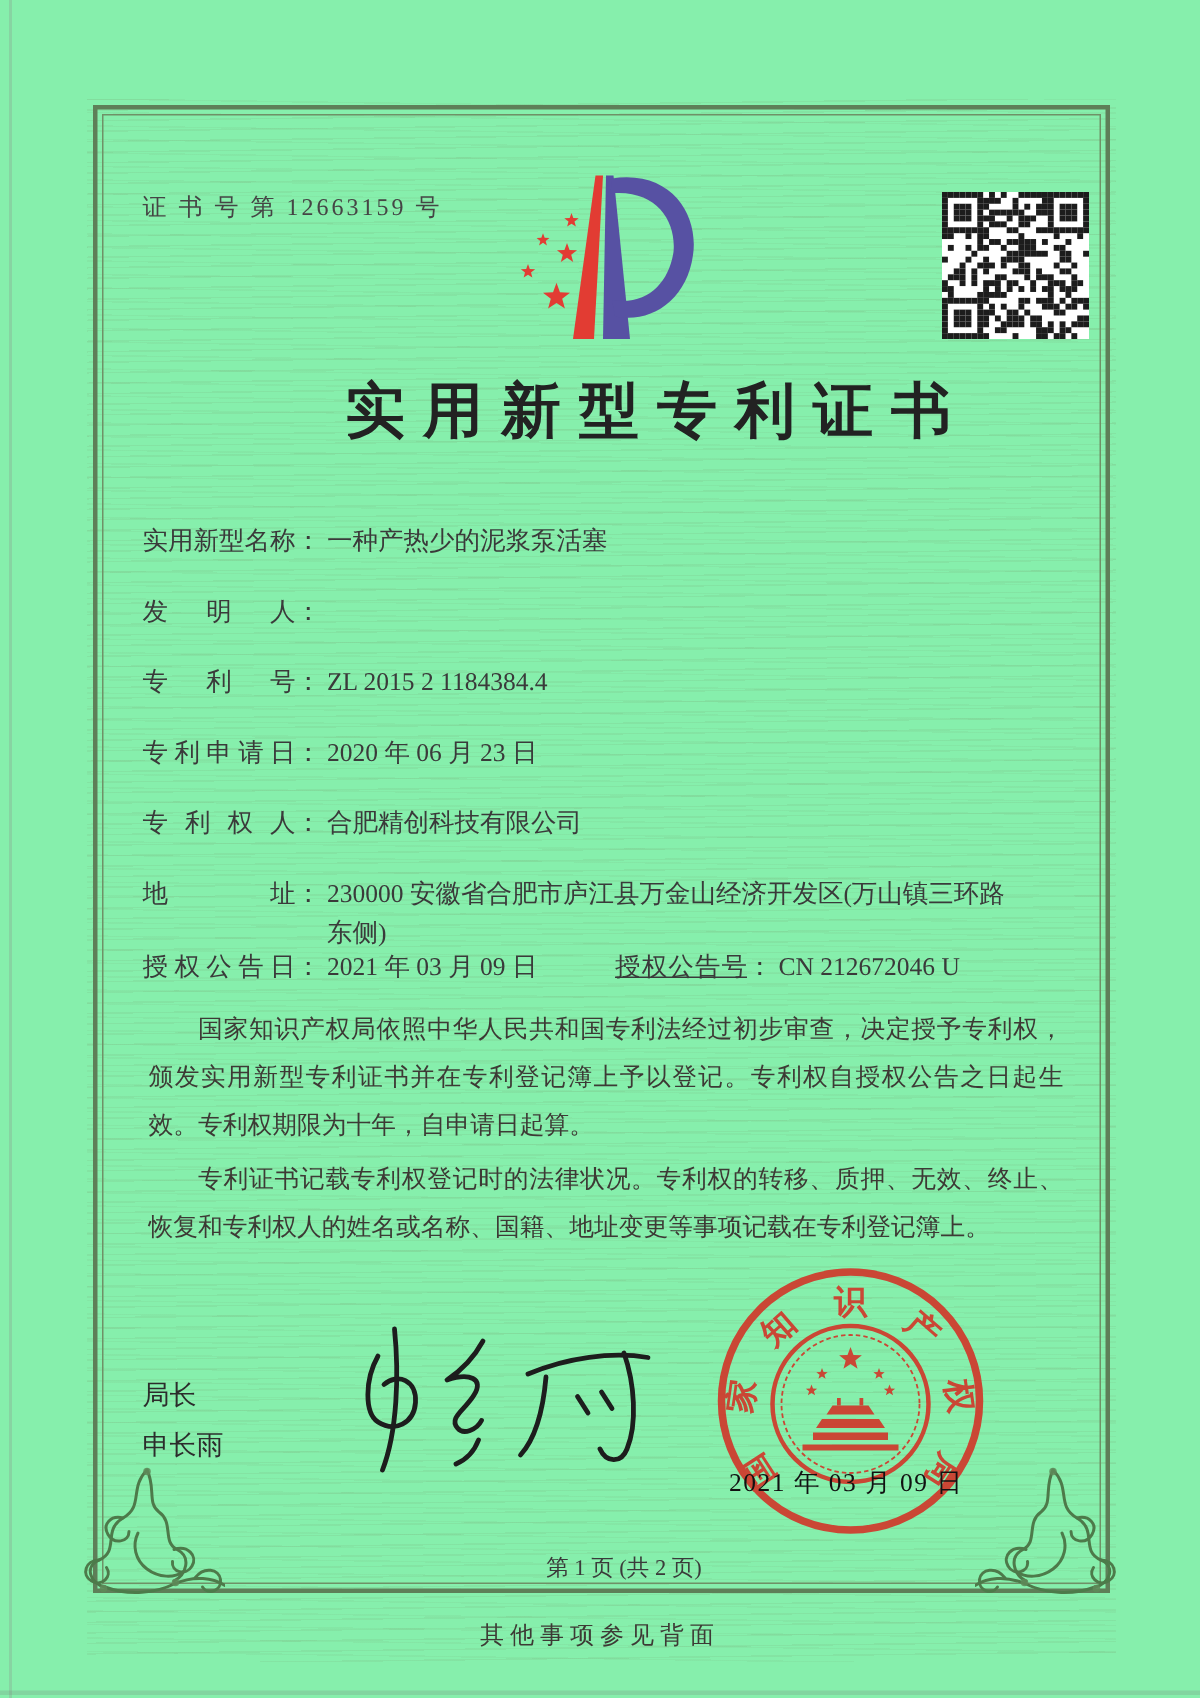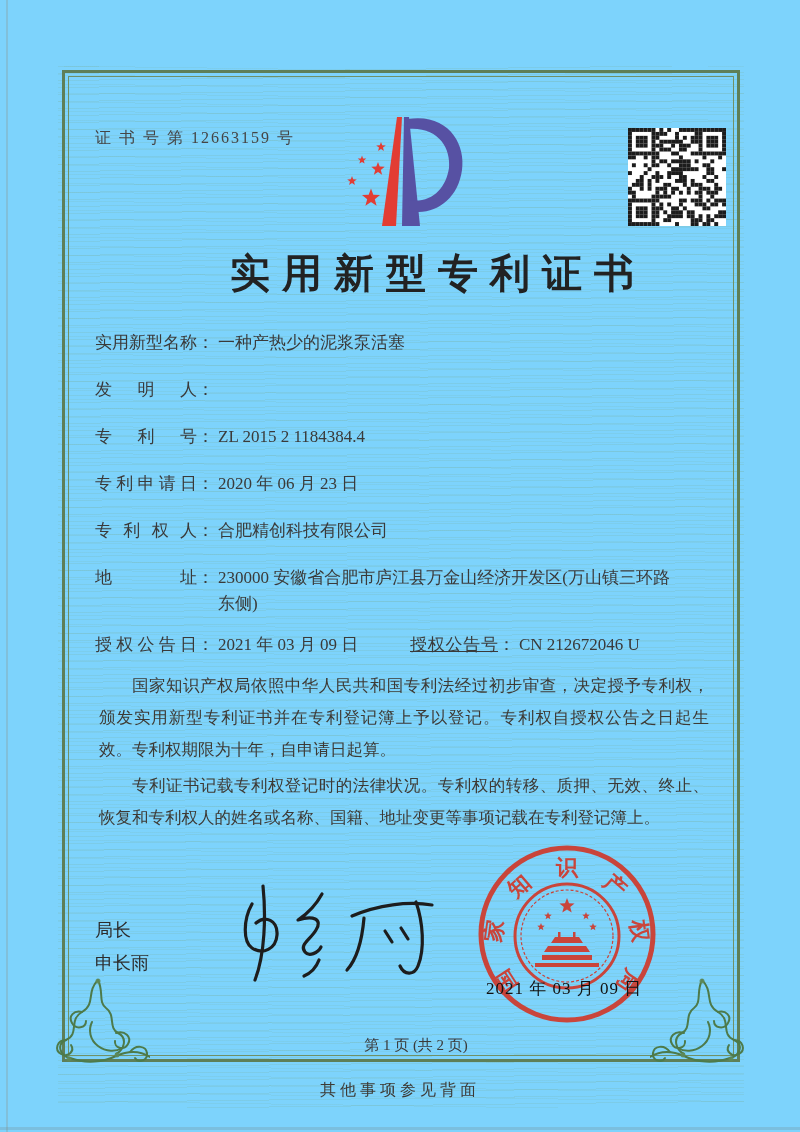--- a/index.html
+++ b/index.html
@@ -1,18 +1,18 @@
 <!DOCTYPE html>
 <html><head>
 <meta charset="utf-8">
 <style>
   html,body{margin:0;padding:0;background:#e8e8e8;}
   .page{
     position:relative;width:800px;height:1132px;margin:0 auto;
-    background:#7dd3fc;overflow:hidden;
+    background:#86efac;overflow:hidden;
     font-family:"Liberation Serif","DejaVu Serif",serif;
     color:#2f2f2f;
   }
   
   .paper-edge-left{position:absolute;left:6px;top:0;width:2px;height:100%;background:rgba(140,150,140,.30);z-index:0;}
   .paper-edge-bottom{position:absolute;left:0;right:0;bottom:2px;height:3px;background:rgba(120,125,120,.22);z-index:0;}
   
   .pattern{
     position:absolute;left:58px;top:66px;width:686px;height:1042px;z-index:0;
     background-image:
@@ -31,21 +31,21 @@
   .corner{position:absolute;z-index:2;width:104px;height:102px;}
   .corner-bl{left:46px;top:978px;}
   .corner-br{left:650px;top:978px;transform:scaleX(-1);}
   .cert-no{position:absolute;left:95px;top:128px;z-index:3;font-size:16px;letter-spacing:2px;color:#454545;}
   .logo{position:absolute;left:336px;top:112px;z-index:3;}
   .qr{position:absolute;left:628px;top:128px;z-index:3;background:#fff;}
   .title{
     position:absolute;left:0;top:246px;width:100%;z-index:3;text-align:center;
     font-size:40px;font-weight:bold;letter-spacing:12px;text-indent:12px;color:#222;padding-left:32px;
   }
-  .fields{position:absolute;left:95px;top:330px;width:625px;z-index:3;font-size:17px;line-height:26px;color:#3a3a3a;}
+  .fields{position:absolute;left:95px;top:348px;width:625px;z-index:3;font-size:17px;line-height:26px;color:#3a3a3a;}
   .f-row{display:flex;margin-bottom:21px;}
   .f-label{display:inline-block;width:102px;text-align:justify;text-align-last:justify;flex:none;}
   .f-colon{flex:none;margin-right:4px;}
   .f-value{width:460px;}
   .grant-row{position:relative;height:26px;}
   .grant-2{position:absolute;left:315px;top:0;display:flex;}
   .grant-2 .f-label{width:88px;text-decoration:underline;}
   .paragraphs{
     position:absolute;left:95px;top:666px;width:618px;z-index:3;
     font-size:16.5px;line-height:32px;text-align:justify;color:#3d3a35;

